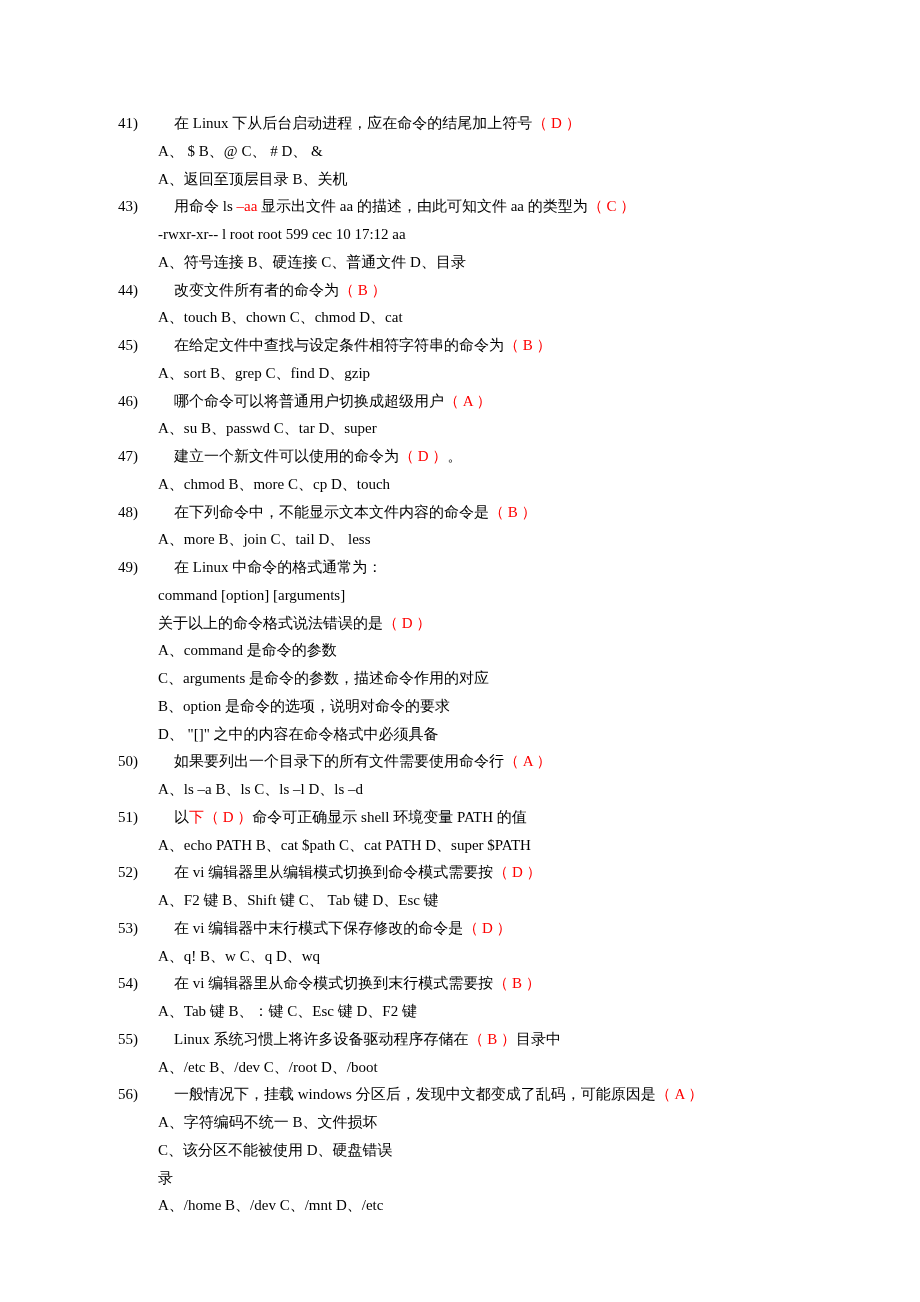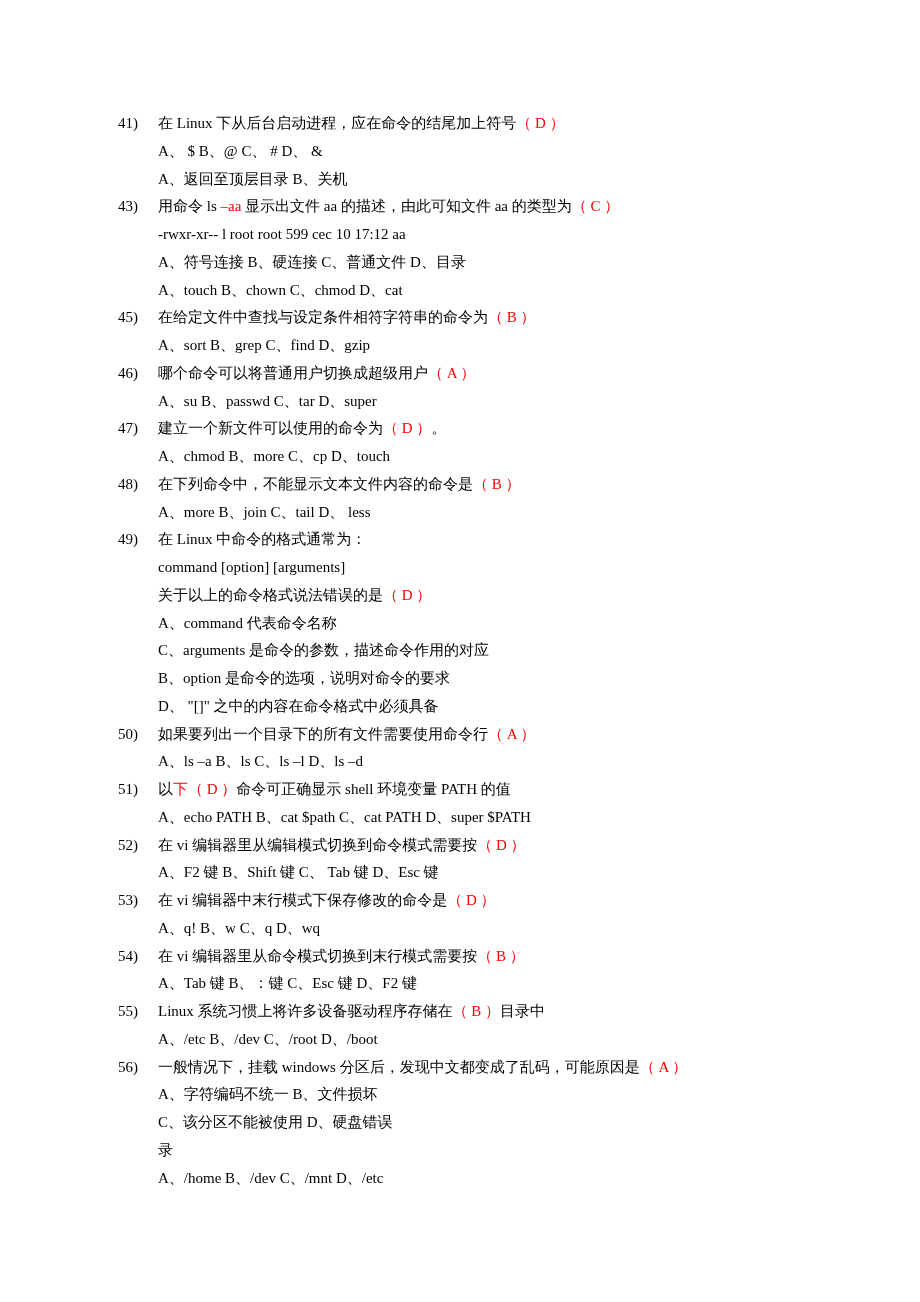--- a/index.html
+++ b/index.html
@@ -19,20 +19,21 @@
     display: flex;
     align-items: flex-start;
   }
   .num {
     width: 34px;
     flex-shrink: 0;
     padding-right: 6px;
   }
   .content {
     flex: 1;
+    margin-left: 16px;
   }
   .opts {
     padding-left: 40px;
   }
   .red {
     color: #ff0000;
   }
 </style>
 </head>
 <body>
@@ -43,20 +44,24 @@
       <div class="content"><span>在 Linux 下从后台启动进程，应在命令的结尾加上符号</span><span class="red">（  D  ）</span></div>
     </div>
     <div class="opts">A、 $   B、@    C、 #   D、 &amp;</div>
     <div class="opts">A、返回至顶层目录        B、关机</div>
     <div class="q">
       <div class="num">43)</div>
       <div class="content"><span>用命令 ls  </span><span class="red">–aa</span><span> 显示出文件 aa 的描述，由此可知文件 aa 的类型为</span><span class="red">（  C  ）</span></div>
     </div>
     <div class="opts">-rwxr-xr--   l   root   root   599   cec  10  17:12   aa</div>
     <div class="opts">A、符号连接     B、硬连接       C、普通文件        D、目录</div>
+    <div class="q">
+      <div class="num">44)</div>
+      <div class="content"><span>改变文件所有者的命令为</span><span class="red">（ B   ）</span></div>
+    </div>
     <div class="opts">A、touch     B、chown        C、chmod       D、cat</div>
     <div class="q">
       <div class="num">45)</div>
       <div class="content"><span>在给定文件中查找与设定条件相符字符串的命令为</span><span class="red">（  B  ）</span></div>
     </div>
     <div class="opts">A、sort     B、grep       C、find         D、gzip</div>
     <div class="q">
       <div class="num">46)</div>
       <div class="content"><span>哪个命令可以将普通用户切换成超级用户</span><span class="red">（  A  ）</span></div>
     </div>
@@ -70,21 +75,21 @@
       <div class="num">48)</div>
       <div class="content"><span>在下列命令中，不能显示文本文件内容的命令是</span><span class="red">（  B    ）</span></div>
     </div>
     <div class="opts">A、more    B、join     C、tail     D、 less</div>
     <div class="q">
       <div class="num">49)</div>
       <div class="content"><span>在 Linux 中命令的格式通常为：</span></div>
     </div>
     <div class="opts">command  [option] [arguments]</div>
     <div class="opts"><span>关于以上的命令格式说法错误的是</span><span class="red">（ D   ）</span></div>
-    <div class="opts">A、command 代表命令名称</div>
+    <div class="opts">A、command 是命令的参数</div>
     <div class="opts">C、arguments 是命令的参数，描述命令作用的对应</div>
     <div class="opts">B、option 是命令的选项，说明对命令的要求</div>
     <div class="opts">D、 "[]" 之中的内容在命令格式中必须具备</div>
     <div class="q">
       <div class="num">50)</div>
       <div class="content"><span>如果要列出一个目录下的所有文件需要使用命令行</span><span class="red">（   A   ）</span></div>
     </div>
     <div class="opts">A、ls  –a    B、ls      C、ls  –l      D、ls  –d</div>
     <div class="q">
       <div class="num">51)</div>

